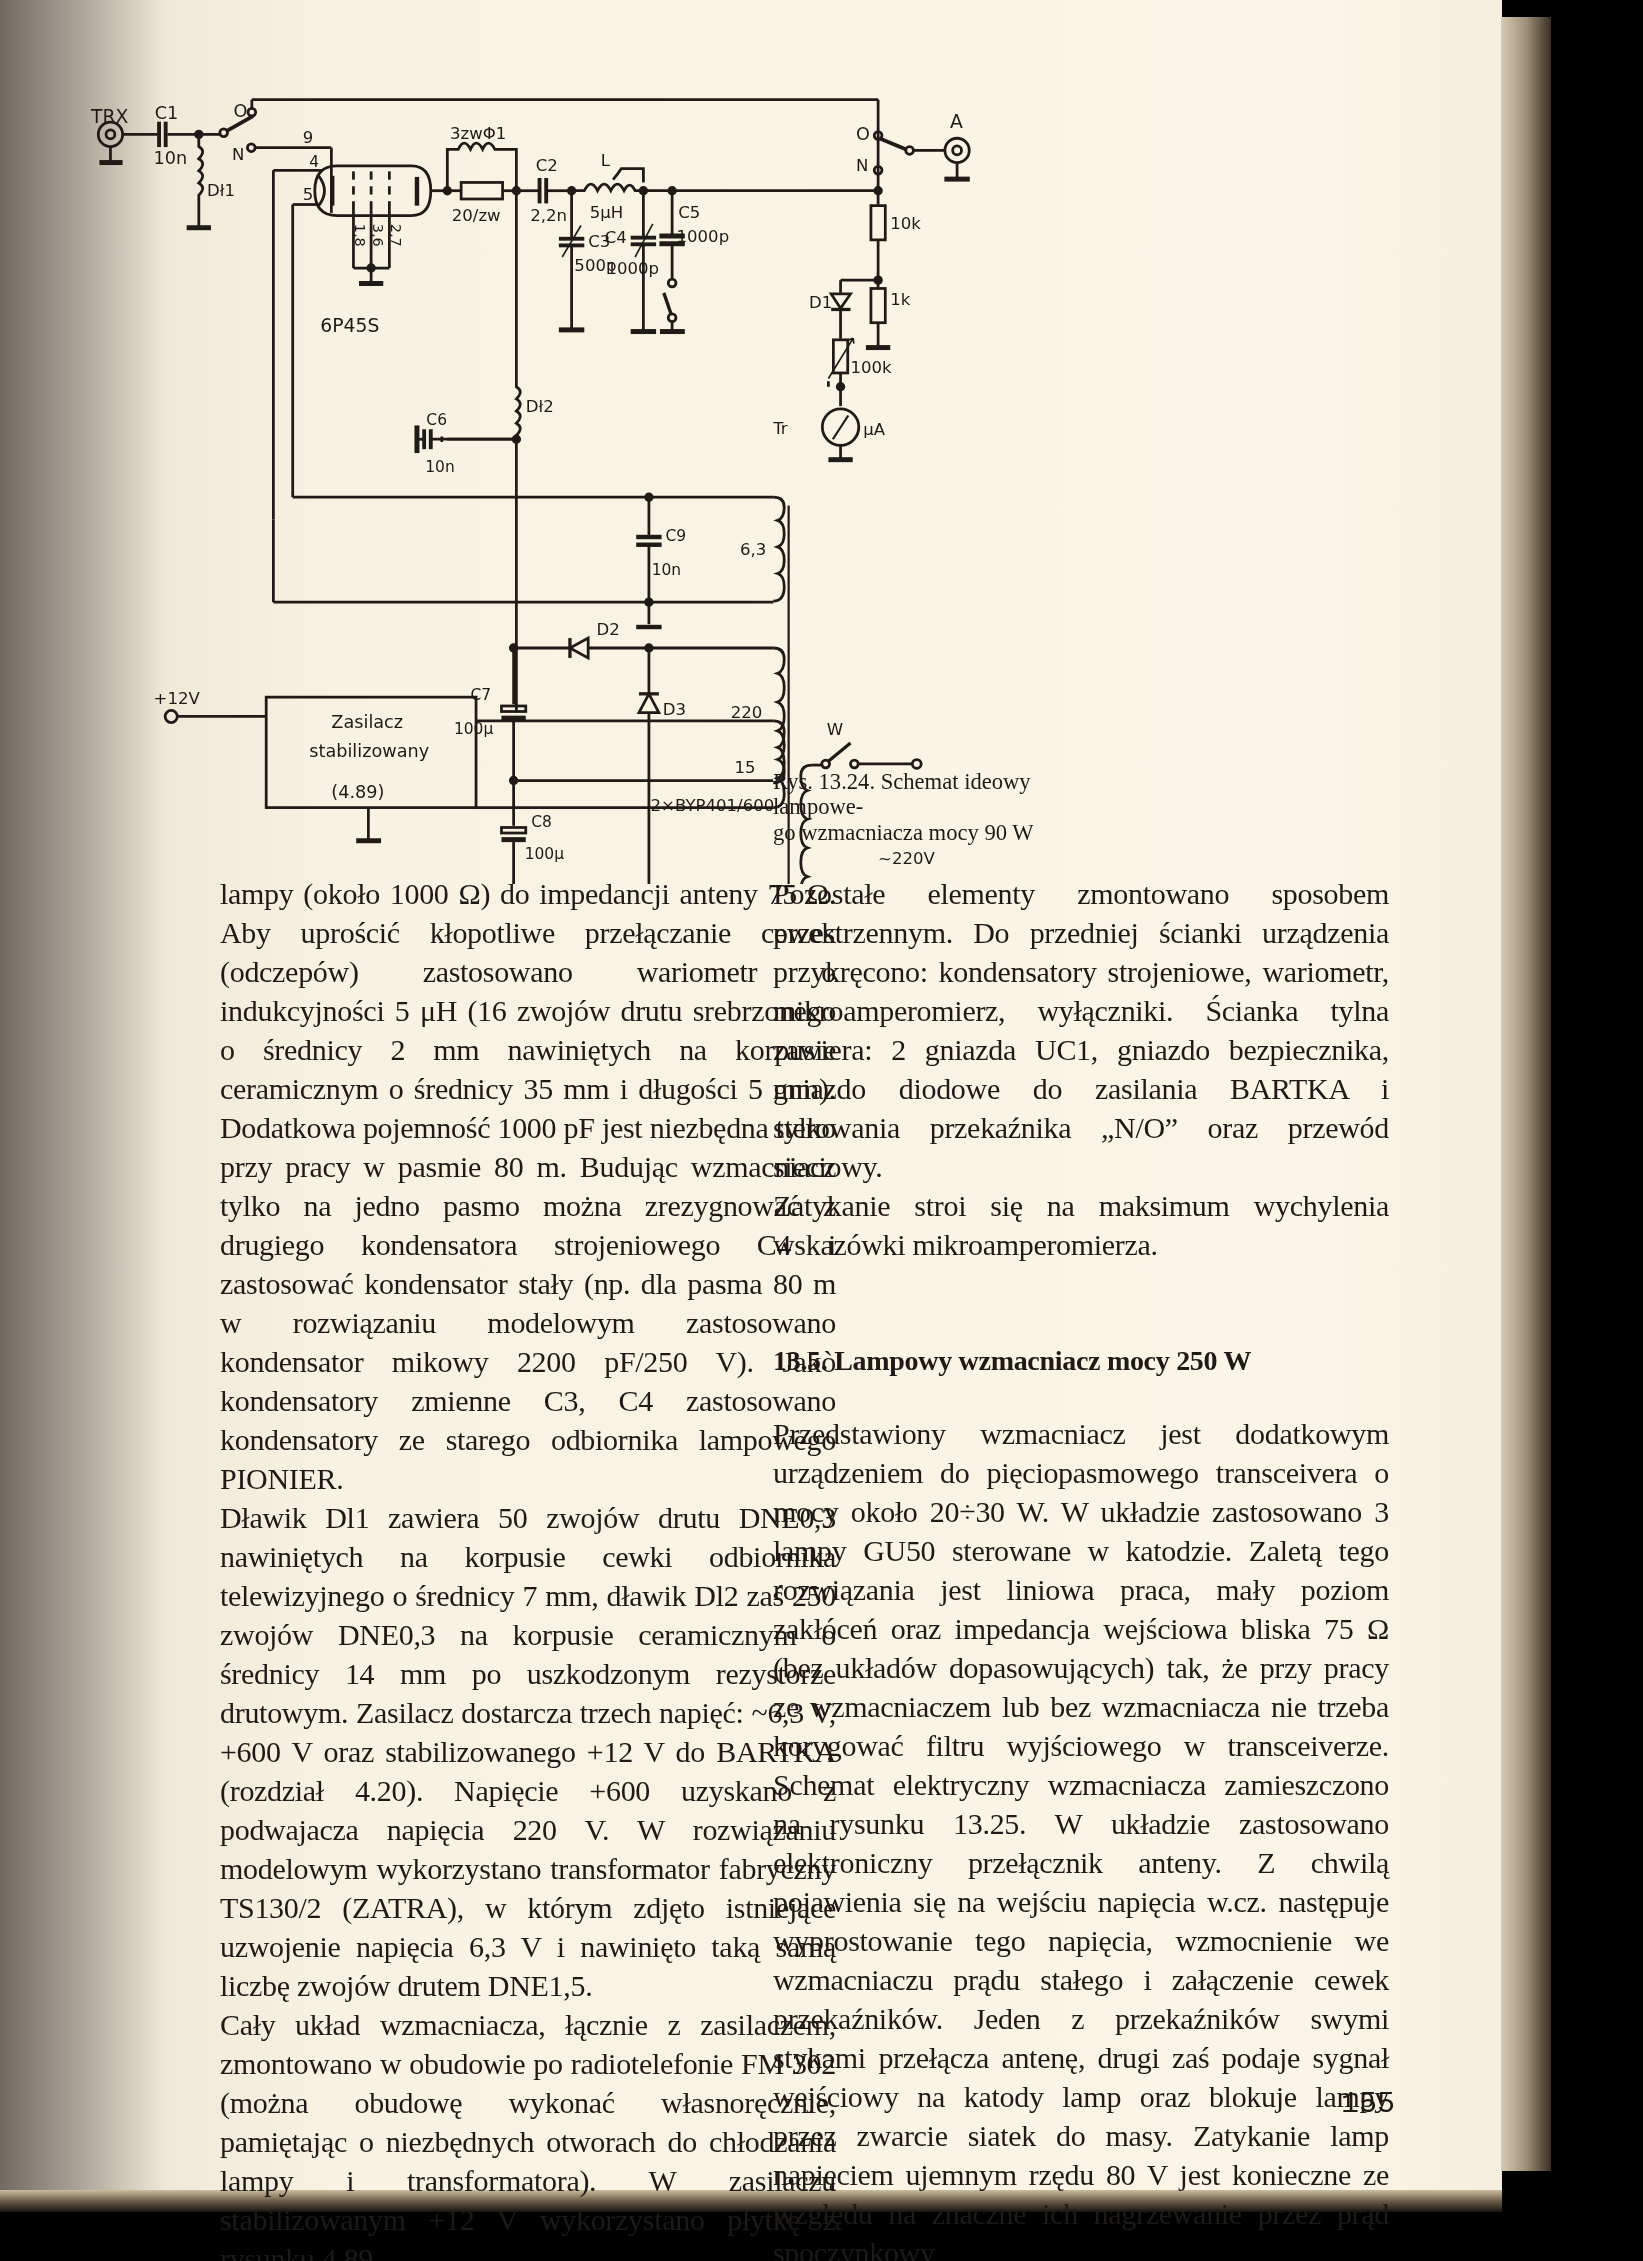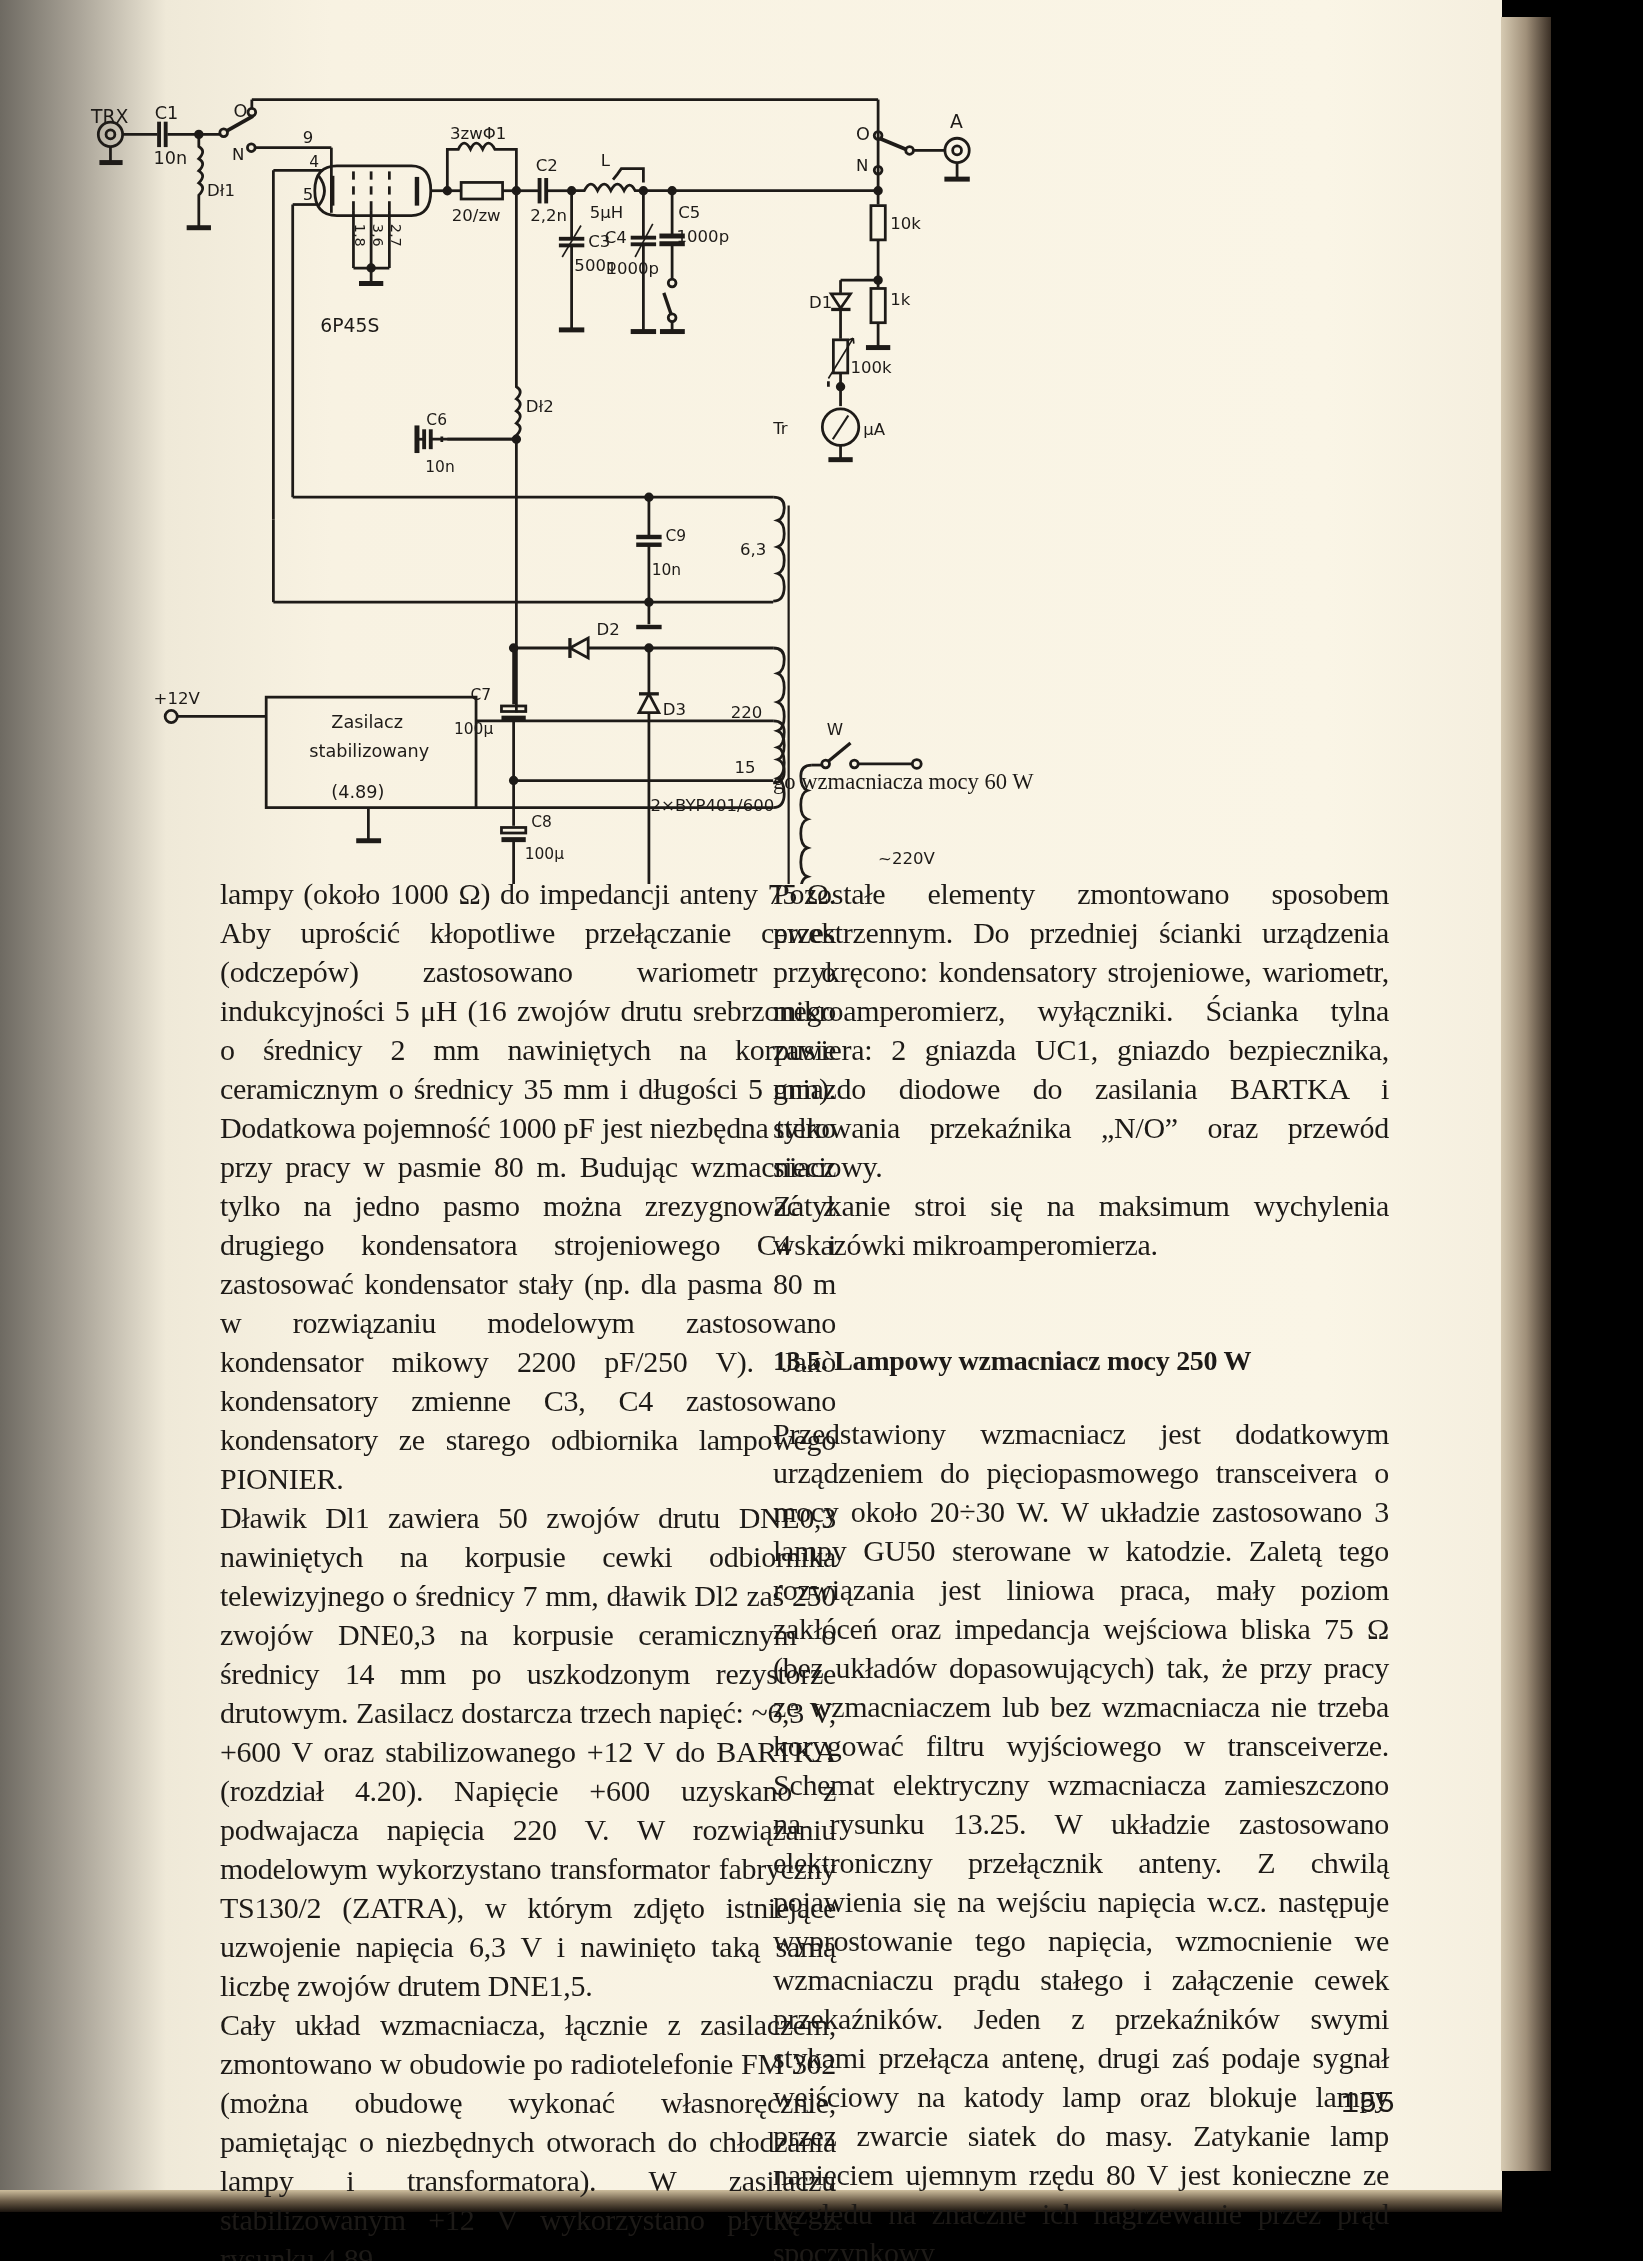--- a/index.html
+++ b/index.html
@@ -290,21 +290,22 @@
   <text x="600" y="1445" font-size="32" stroke="none">(4.89)</text>
   <line x1="667" y1="1462" x2="667" y2="1520"></line>
     <line x1="645" y1="1522" x2="690" y2="1522" stroke-width="9"></line>
   <line x1="862" y1="1305" x2="1400" y2="1305"></line>
   <line x1="862" y1="1462" x2="1400" y2="1462"></line>
   <path d="M1400 1305 q20 0 20 20 q0 24 -12 28 q12 4 12 28 q0 24 -12 28 q12 4 12 28 q0 25 -20 25"></path>
   <text x="1330" y="1400" font-size="30" stroke="none">15</text>
 </svg>
 
 <div class="caption">
-  <div>go wzmacniacza mocy 60 W</div>
+  <div>Rys. 13.24. Schemat ideowy lampowe-</div>
+  <div>go wzmacniacza mocy 90 W</div>
 </div>
 
 <div class="col col-left">
   <p>lampy (około 1000 Ω) do impedancji anteny 75 Ω. Aby uprościć kłopotliwe przełączanie cewek (odczepów) zastosowano wariometr o indukcyjności 5 μH (16 zwojów drutu srebrzonego o średnicy 2 mm nawiniętych na korpusie ceramicznym o średnicy 35 mm i długości 5 mm). Dodatkowa pojemność 1000 pF jest niezbędna tylko przy pracy w pasmie 80 m. Budując wzmacniacz tylko na jedno pasmo można zrezygnować z drugiego kondensatora strojeniowego C4 i zastosować kondensator stały (np. dla pasma 80 m w rozwiązaniu modelowym zastosowano kondensator mikowy 2200 pF/250 V). Jakò kondensatory zmienne C3, C4 zastosowano kondensatory ze starego odbiornika lampowego PIONIER.</p>
   <p>Dławik Dl1 zawiera 50 zwojów drutu DNE0,3 nawiniętych na korpusie cewki odbiornika telewizyjnego o średnicy 7 mm, dławik Dl2 zaś 250 zwojów DNE0,3 na korpusie ceramicznym o średnicy 14 mm po uszkodzonym rezystorze drutowym. Zasilacz dostarcza trzech napięć: ~6,3 V, +600 V oraz stabilizowanego +12 V do BARTKA (rozdział 4.20). Napięcie +600 uzyskano z podwajacza napięcia 220 V. W rozwiązaniu modelowym wykorzystano transformator fabryczny TS130/2 (ZATRA), w którym zdjęto istniejące uzwojenie napięcia 6,3 V i nawinięto taką samą liczbę zwojów drutem DNE1,5.</p>
   <p>Cały układ wzmacniacza, łącznie z zasilaczem, zmontowano w obudowie po radiotelefonie FM 302 (można obudowę wykonać własnoręcznie, pamiętając o niezbędnych otworach do chłodzania lampy i transformatora). W zasilaczu stabilizowanym +12 V wykorzystano płytkę z rysunku 4.89.</p>
 </div>
 
 <div class="col col-right">
   <p>Pozostałe elementy zmontowano sposobem przestrzennym. Do przedniej ścianki urządzenia przykręcono: kondensatory strojeniowe, wariometr, mikroamperomierz, wyłączniki. Ścianka tylna zawiera: 2 gniazda UC1, gniazdo bezpiecznika, gniazdo diodowe do zasilania BARTKA i sterowania przekaźnika „N/O” oraz przewód sieciowy.</p>

